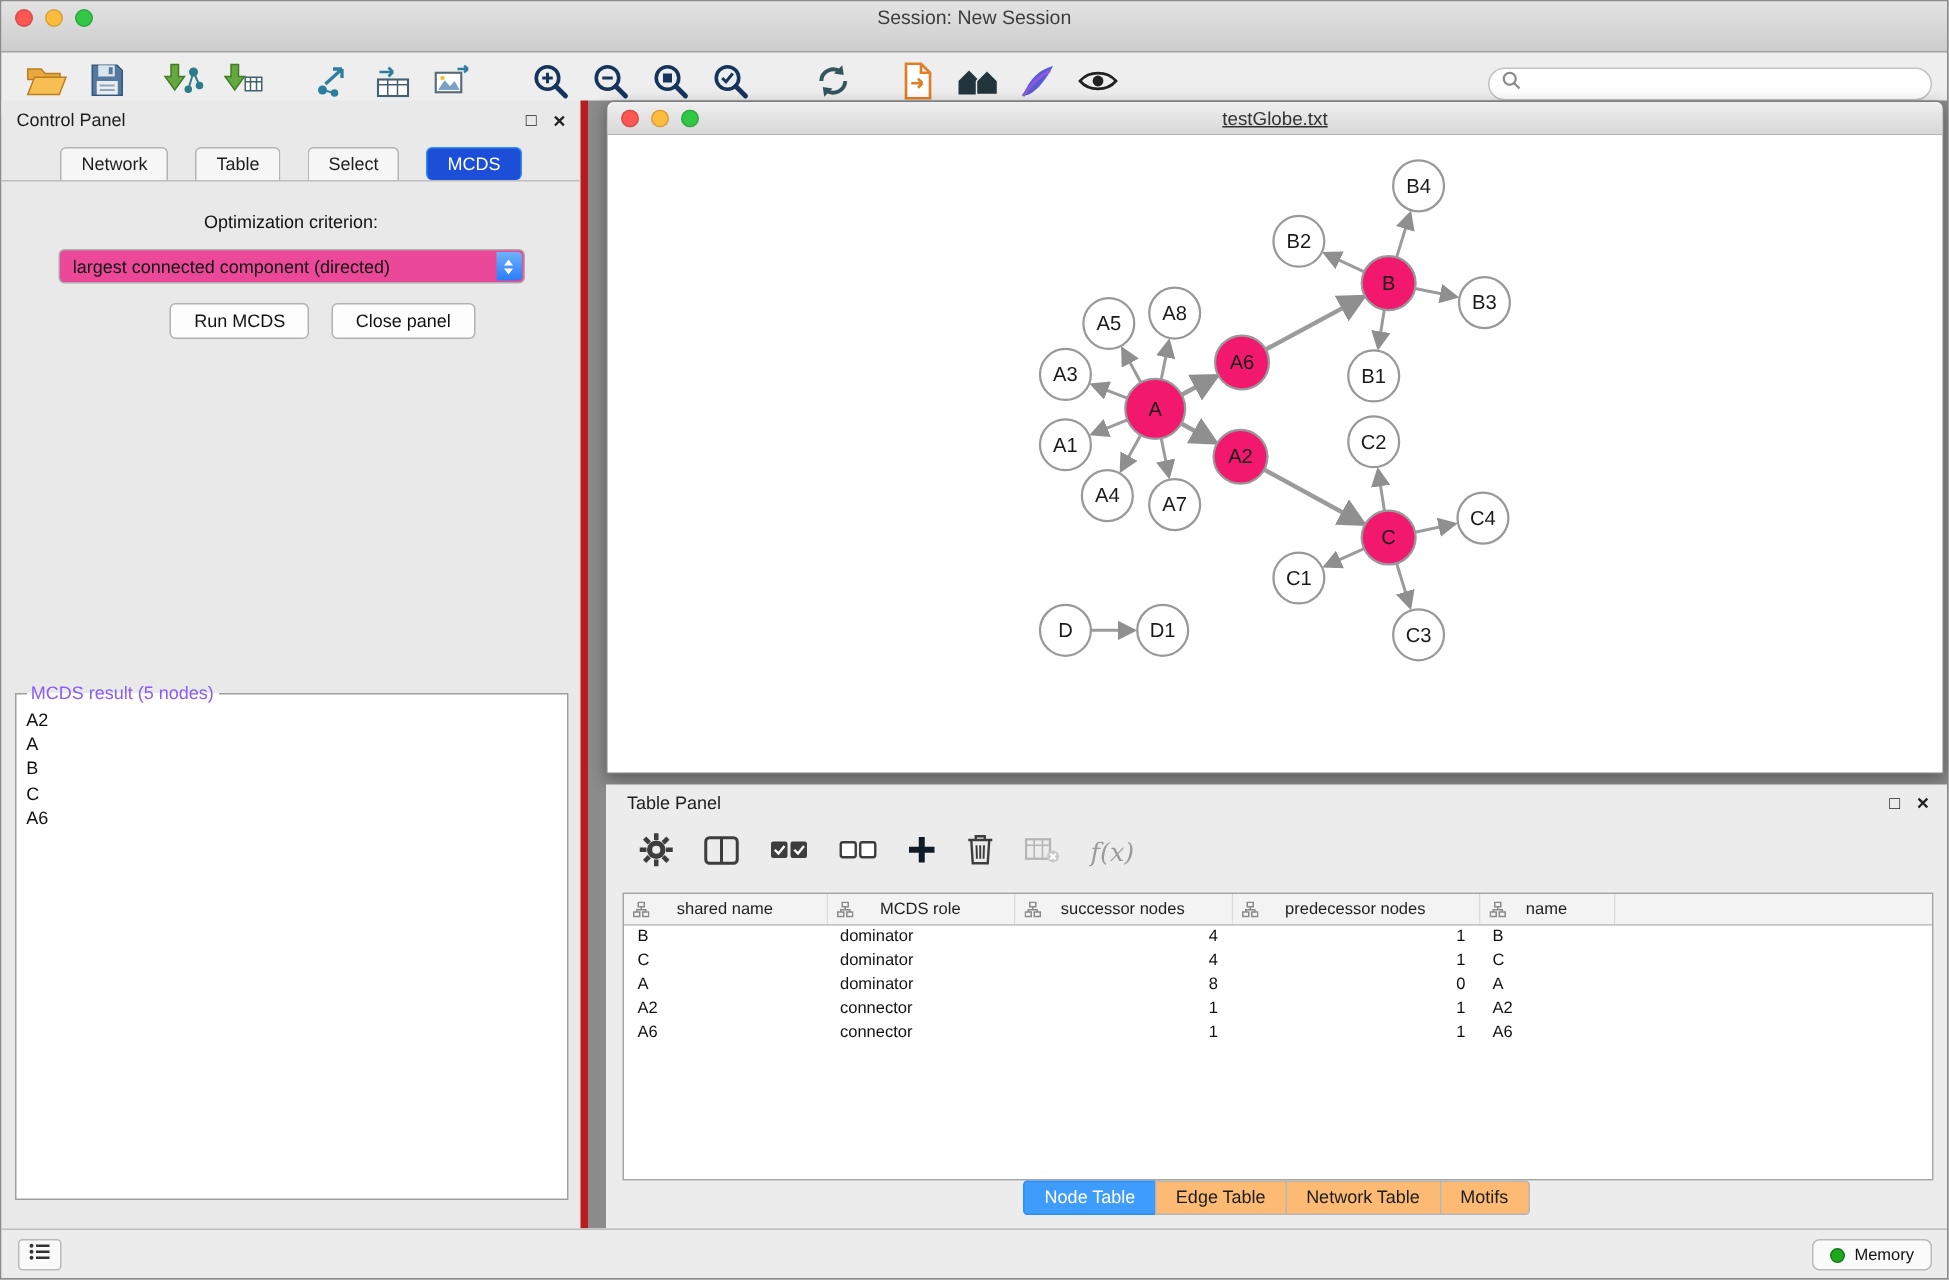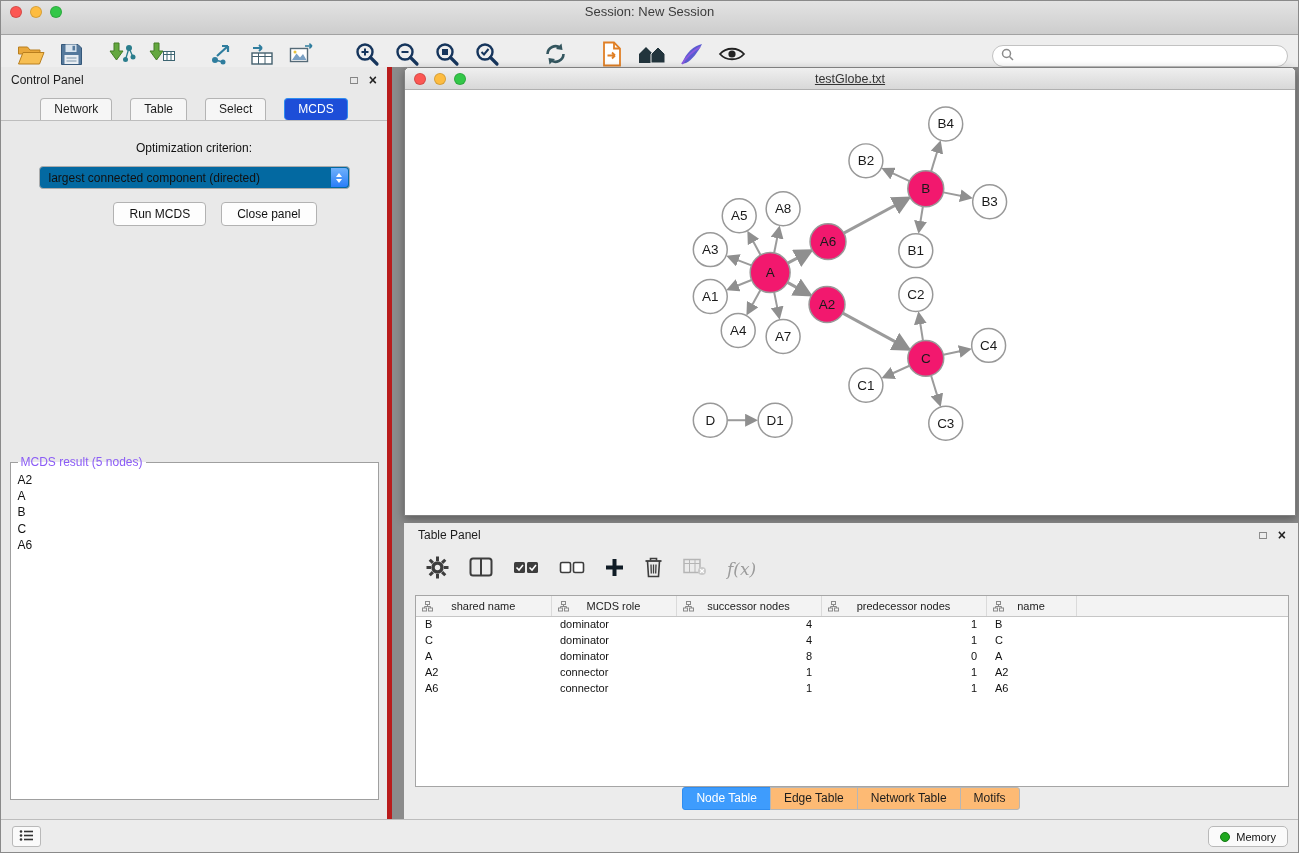--- a/index.html
+++ b/index.html
@@ -30,21 +30,21 @@
   .control-panel { width:391px; background:#e9e9e9; border-right:5px solid #b91c1c; display:flex; flex-direction:column; }
   .panel-header { height:26px; display:flex; align-items:center; padding:0 10px; font-size:12px; color:#1d1d1d; }
   .ph-icons { margin-left:auto; display:flex; gap:11px; align-items:center; }
   .ph-ico { font-size:12px; color:#222; line-height:12px; cursor:default; }
   .ph-ico.x { font-weight:bold; font-size:14px; }
   .cp-tabs { display:flex; justify-content:center; align-items:flex-end; gap:18px; border-bottom:1px solid #bdbdbd; padding-top:5px; }
   .cp-tab { font-size:12px; padding:3px 13px 4px; border:1px solid #b4b4b4; border-bottom:none; background:#f6f6f6; border-radius:4px 4px 0 0; color:#1d1d1d; }
   .cp-tab.active { background:#1d4ed8; color:#fff; border-color:#2f8df0; border-radius:4px; }
   .cp-content { flex:1; display:flex; flex-direction:column; align-items:center; padding-top:20px; }
   .opt-label { font-size:12px; color:#111; margin-bottom:11px; }
-  .dropdown { width:311px; height:23px; background:#0369a1; border:1px solid #ababab; border-radius:4px; display:flex; align-items:center; font-size:12px; color:#111; padding-left:9px; position:relative; }
+  .dropdown { width:311px; height:23px; background:#ec4899; border:1px solid #ababab; border-radius:4px; display:flex; align-items:center; font-size:12px; color:#111; padding-left:9px; position:relative; }
   .dd-stepper { position:absolute; right:1px; top:1px; bottom:1px; width:17px; background:linear-gradient(#6fb1fb,#2a7df8); border-radius:0 3px 3px 0; display:flex; flex-direction:column; align-items:center; justify-content:center; gap:2px; }
   .tri-up { width:0; height:0; border-left:3.5px solid transparent; border-right:3.5px solid transparent; border-bottom:4.5px solid #fff; }
   .tri-down { width:0; height:0; border-left:3.5px solid transparent; border-right:3.5px solid transparent; border-top:4.5px solid #fff; }
   .btn-row { display:flex; gap:15px; margin-top:13px;padding-left:42px; }
   .btn { font-size:12px; padding:4px 15px; background:#fdfdfd; border:1px solid #b2b2b2; border-radius:4px; color:#111; font-family:"Liberation Sans",sans-serif; }
   .result-box { margin:auto 11px 19px; width:369px; height:345px; background:#fff; border:1px solid #9f9f9f; padding:3px 5px; overflow:hidden; }
   .result-box legend { font-size:12px; color:#8b5cf6; padding:0 3px; margin-left:2px; }
   .result-item { font-size:12px; line-height:16.2px; color:#111; padding-left:2px; }
 
   

